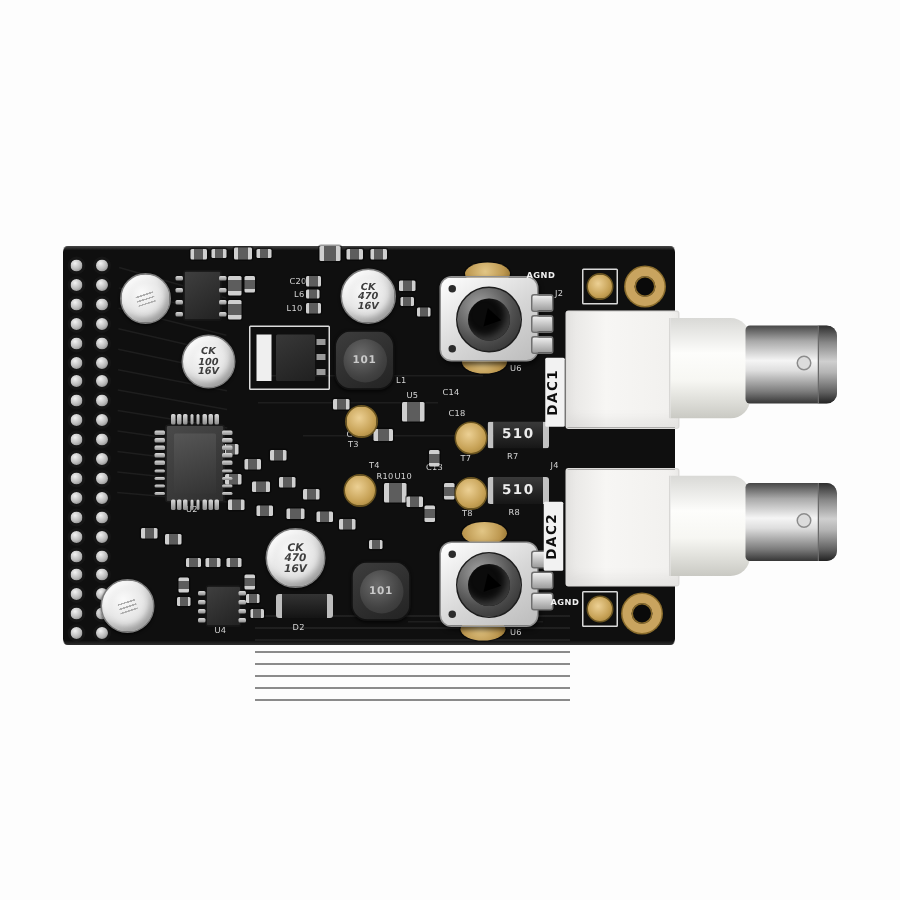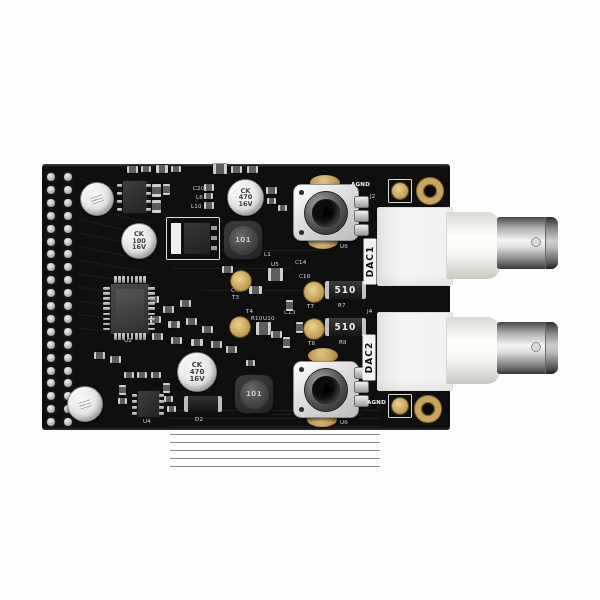--- a/index.html
+++ b/index.html
@@ -11,21 +11,21 @@
   .trace{position:absolute;background:#1e1e1e;height:1px;}
   .trace-tex{position:absolute;left:128px;top:240px;width:210px;height:70px;
     background:repeating-linear-gradient(0deg,rgba(40,40,40,0) 0 7px,rgba(45,45,45,.55) 7px 8px);}
   
   .pin{position:absolute;width:8px;height:8px;border-radius:50%;border:2px solid #161616;
     background:radial-gradient(circle at 38% 32%,#f2f2f2,#b9b9b9 55%,#6d6d6d);}
   
   .cap{position:absolute;border-radius:50%;border:1px solid #7c7c7c;
     background:radial-gradient(circle at 42% 38%,#fafafa,#e3e3e3 55%,#bdbdbd 90%);
     box-shadow:0 1px 2px rgba(0,0,0,.65), inset -2px -3px 5px rgba(0,0,0,.25), inset 2px 2px 4px rgba(255,255,255,.9);
-    display:flex;align-items:center;justify-content:center;}
+    display:flex;align-items:center;justify-content:center;font-style:italic;}
   .cap .ctext{white-space:pre-line;text-align:center;color:#3e3e3e;font-weight:bold;}
   .cap .cmarks{width:12px;height:8px;background:repeating-linear-gradient(0deg,#9d9d9d 0 1px,rgba(0,0,0,0) 1px 3px);transform:rotate(-18deg);opacity:.8;}
   
   .ind{position:absolute;width:38px;height:38px;border-radius:11px;background:linear-gradient(150deg,#3d3d3d,#232323);
     border:1px solid #111;display:flex;align-items:center;justify-content:center;box-shadow:0 1px 2px rgba(0,0,0,.6);}
   .ind .coil{width:29px;height:29px;border-radius:50%;background:radial-gradient(circle at 40% 35%,#6a6a6a,#424242 60%,#303030);
     display:flex;align-items:center;justify-content:center;color:#c9c9c9;font-size:7px;font-weight:bold;letter-spacing:.5px;}
   
   .res510{position:absolute;width:33px;height:18px;background:linear-gradient(180deg,#3a3a3a,#161616);
     border-left:4px solid #c2c2c2;border-right:4px solid #c2c2c2;border-radius:2px;

